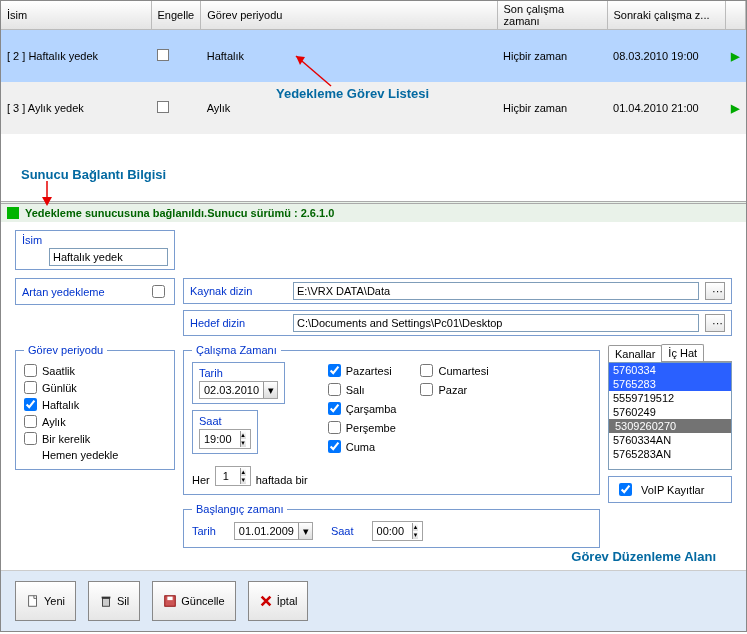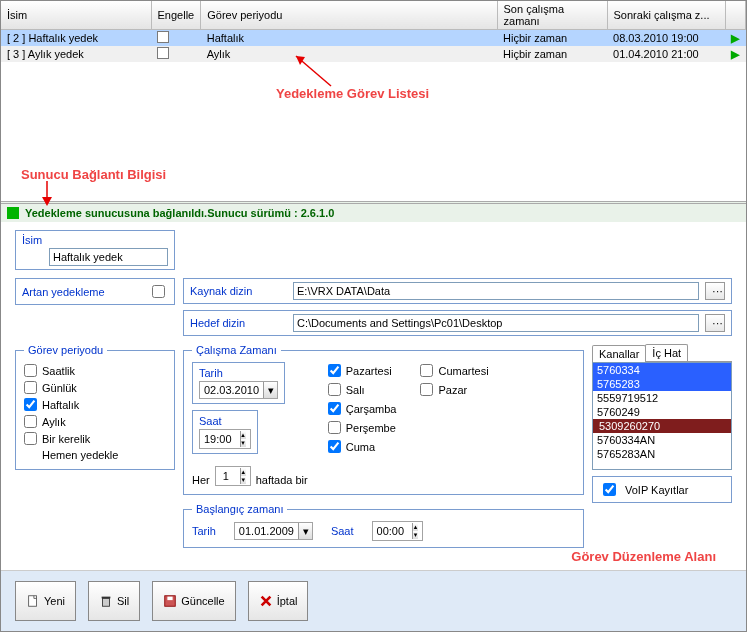--- a/index.html
+++ b/index.html
@@ -3,62 +3,62 @@
 <meta charset="utf-8">
 <style>
   * { box-sizing: border-box; font-family: Tahoma, Arial, sans-serif; font-size: 11px; }
   body { margin: 0; background: #fff; width: 747px; }
   .container { border: 1px solid #888; }
   
   
   .task-table { width: 100%; border-collapse: collapse; }
   .task-table th { background: linear-gradient(#fff,#e4e4e4); border: 1px solid #bbb; border-top: none; text-align: left; padding: 2px 6px; font-weight: normal; }
   .task-table th:first-child { border-left: none; }
-  .task-table td { padding: 1px 6px; }
+  .task-table td { padding: 19px 6px; }
   .task-table tr.selected td { background: #b5d5ff; }
   .task-table tr.alt td { background: #f0f0f0; }
   .task-table .play { color: #0a0; font-weight: bold; }
   .chk-box { width:12px;height:12px;border:1px solid #7a7a7a;display:inline-block;background:#fff; }
 
-  .annot { position: absolute; color: #ef4444; font-weight: bold; font-size: 13px; }
+  .annot { position: absolute; color: #0369a1; font-weight: bold; font-size: 13px; }
   .arrow { position: absolute; }
   .arrow line { stroke: #e60000; stroke-width: 1.5; }
   .arrow polygon { fill:#e60000; }
 
   .status-bar { background: #e9f2e9; border-top:3px double #aaa; padding: 3px 6px; display:flex; align-items:center; gap:6px; }
   .status-sq { width:12px; height:12px; background:#00b400; display:inline-block; }
   .status-txt { color:#006400; font-weight:bold; }
 
   .detail { padding: 8px 14px 14px 14px; background:#fff; }
   .blue-label { color:#0033cc; }
   fieldset { border:1px solid #7a9ccf; padding:6px 8px; margin:0; position:relative; }
   legend { color:#0033cc; padding:0 4px; }
   .group-inline { border:1px solid #7a9ccf; padding:3px 6px; display:flex; align-items:center; gap:6px; }
   .input-txt { border:1px solid #7f9db9; padding:1px 3px; height:18px; background:#fff;margin-left:27px; }
   .btn-dots { width:20px; height:18px; border:1px solid #999; background:linear-gradient(#fff,#e8e8e8); text-align:center; line-height:14px; }
   
   .row { display:flex; gap:8px; margin-bottom:8px; align-items:flex-start; }
   .col-left { width:160px; }
   .col-mid { flex:1; }
-  .col-right { width:140px; }
+  .col-right { width:124px; }
 
   .periyod fieldset, .periyod .group-inline { margin-bottom:6px; }
   .chk-row { display:flex; align-items:flex-end; gap:5px; padding:2px 0; }
   .chk-row input[type=checkbox]{ margin:0; }
   
   .days { display:flex; gap:24px; }
   .days-col { display:flex; flex-direction:column; gap:2px; }
 
   .tabs { display:flex; border-bottom:1px solid #999; }
   .tab { padding:2px 6px; border:1px solid #999; border-bottom:none; background:#fff; border-radius:2px 2px 0 0; margin-right:-1px;}
   .tab.active { background:#fff; position:relative; top:1px;}
   .listbox { border:1px solid #7f9db9; height:108px; overflow:auto; }
   .listbox div { padding:1px 4px; }
   .listbox .sel { background:#2a60ff; color:#fff; }
-  .listbox .sel2 { background:#7f1d1d; color:#fff;padding-left:6px; }
+  .listbox .sel2 { background:#737373; color:#fff;padding-left:6px; }
 
   .toolbar { display:flex; gap:12px; padding:10px 14px; background:#dfeaf7; border-top:1px solid #ccc;}
   .toolbar button { display:flex; align-items:center; gap:4px; padding:2px 10px; border:1px solid #888; background:linear-gradient(#fff,#e6e6e6); height:40px; }
   .icon { display:inline-block; width:14px; height:14px; }
 
   .date-box, .time-box { border:1px solid #a3a3a3; display:inline-flex; align-items:center; background:#fff; }
   .date-box span, .time-box span { padding:1px 4px; }
   .spin { width:14px; display:flex; flex-direction:column; }
   .spin div { height:8px; border-left:1px solid #999; background:linear-gradient(#fff,#ddd); font-size:7px; text-align:center; line-height:7px;}
   .drop { width:14px; height:16px; border-left:1px solid #999; background:linear-gradient(#fff,#ddd); text-align:center; line-height:14px;}

